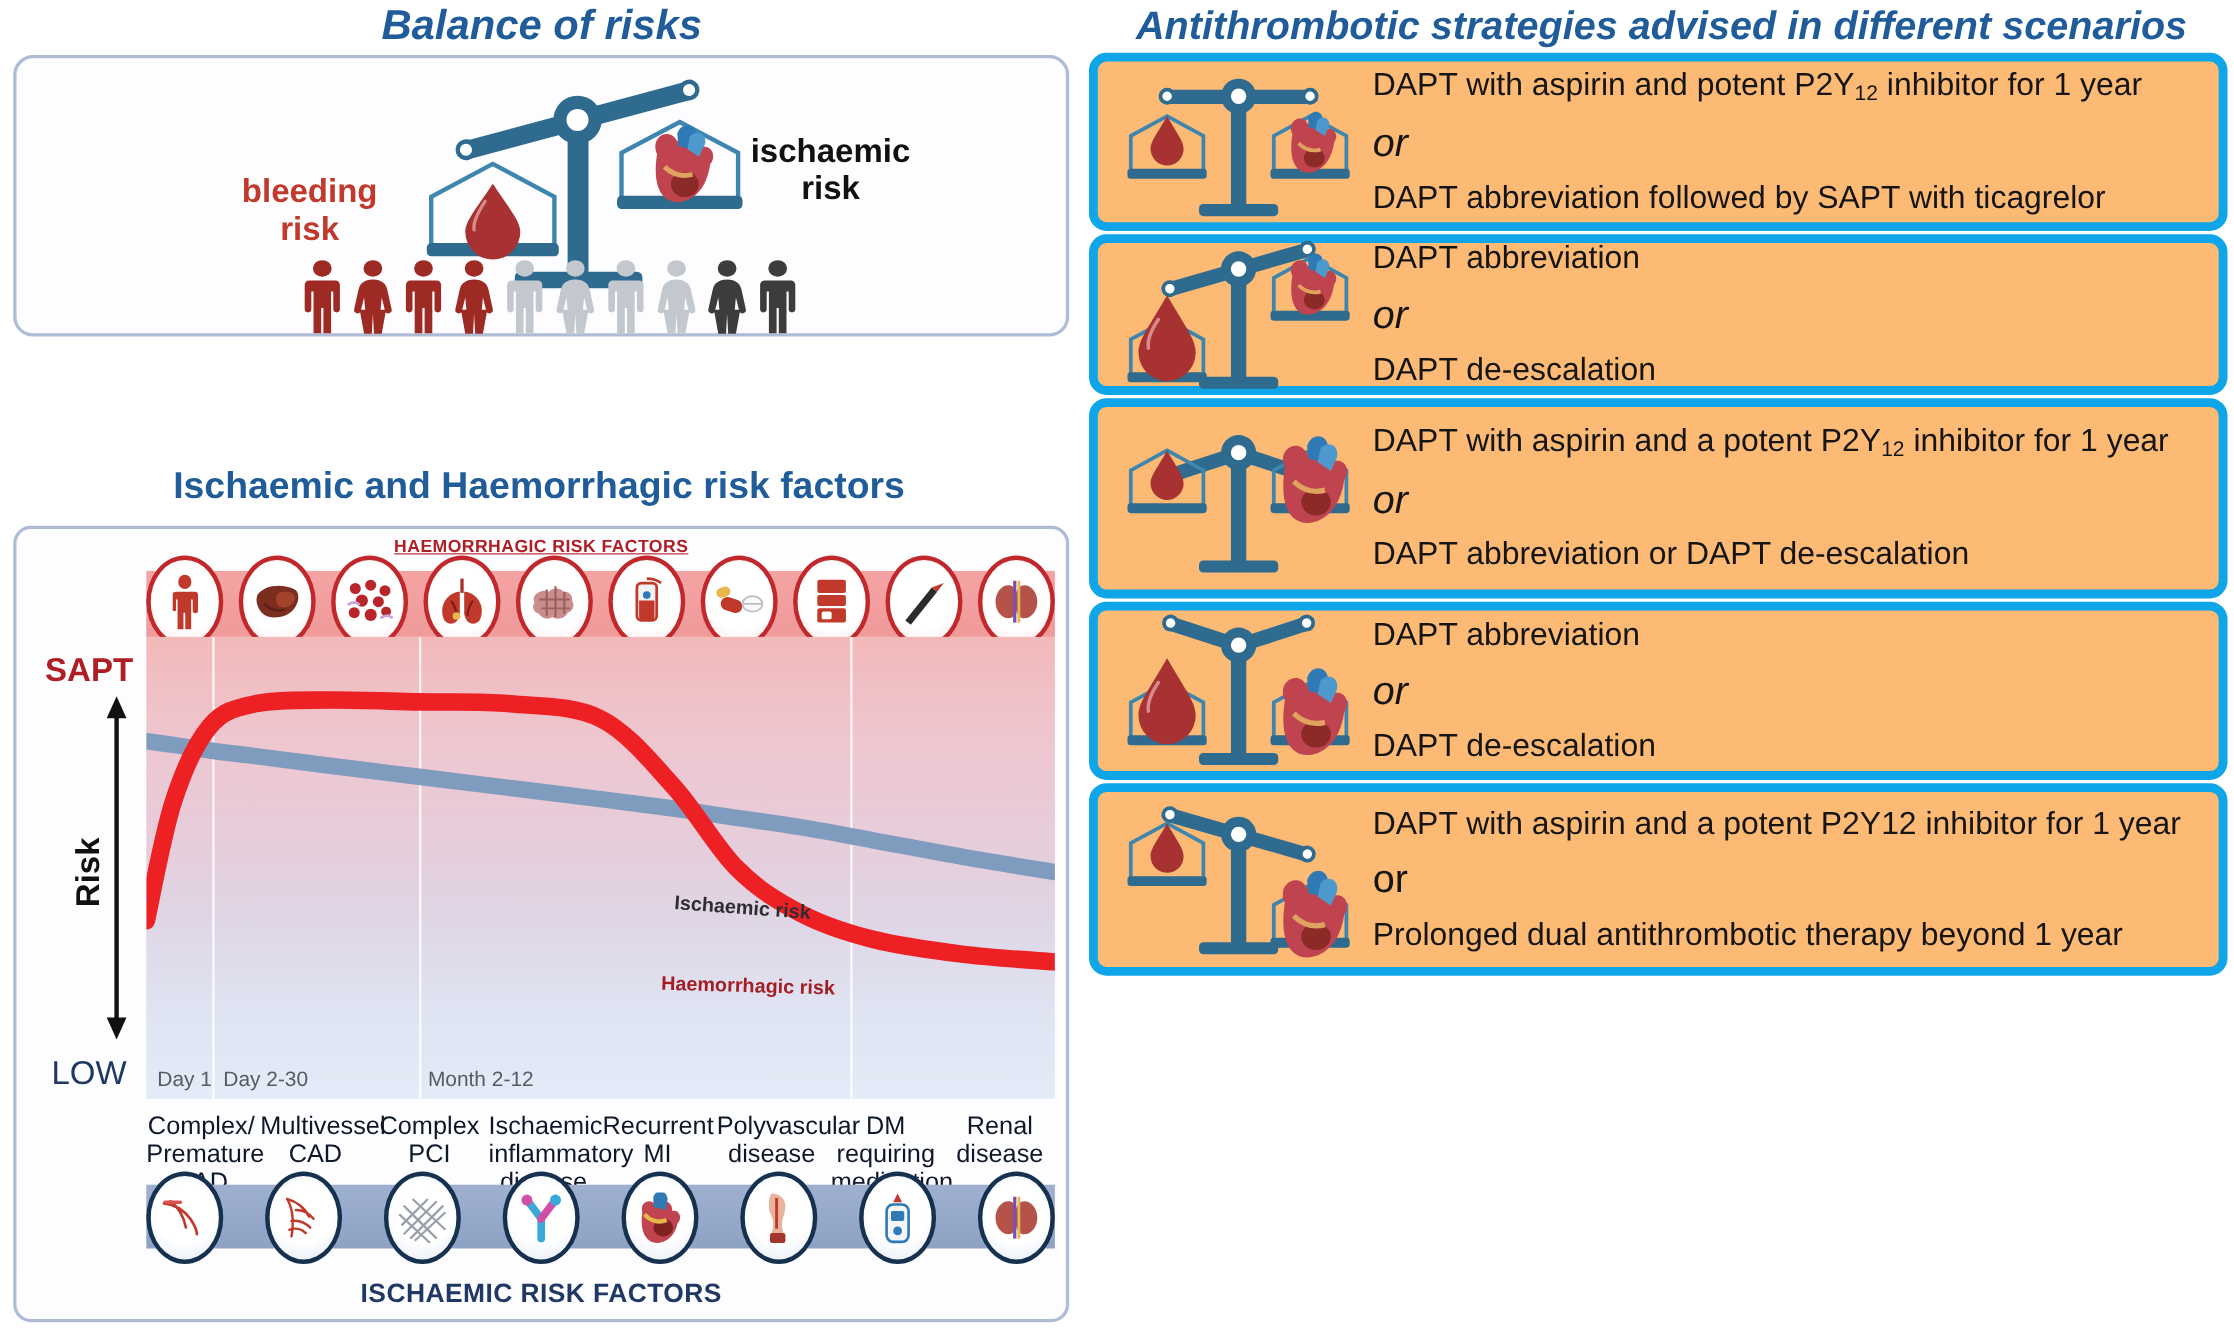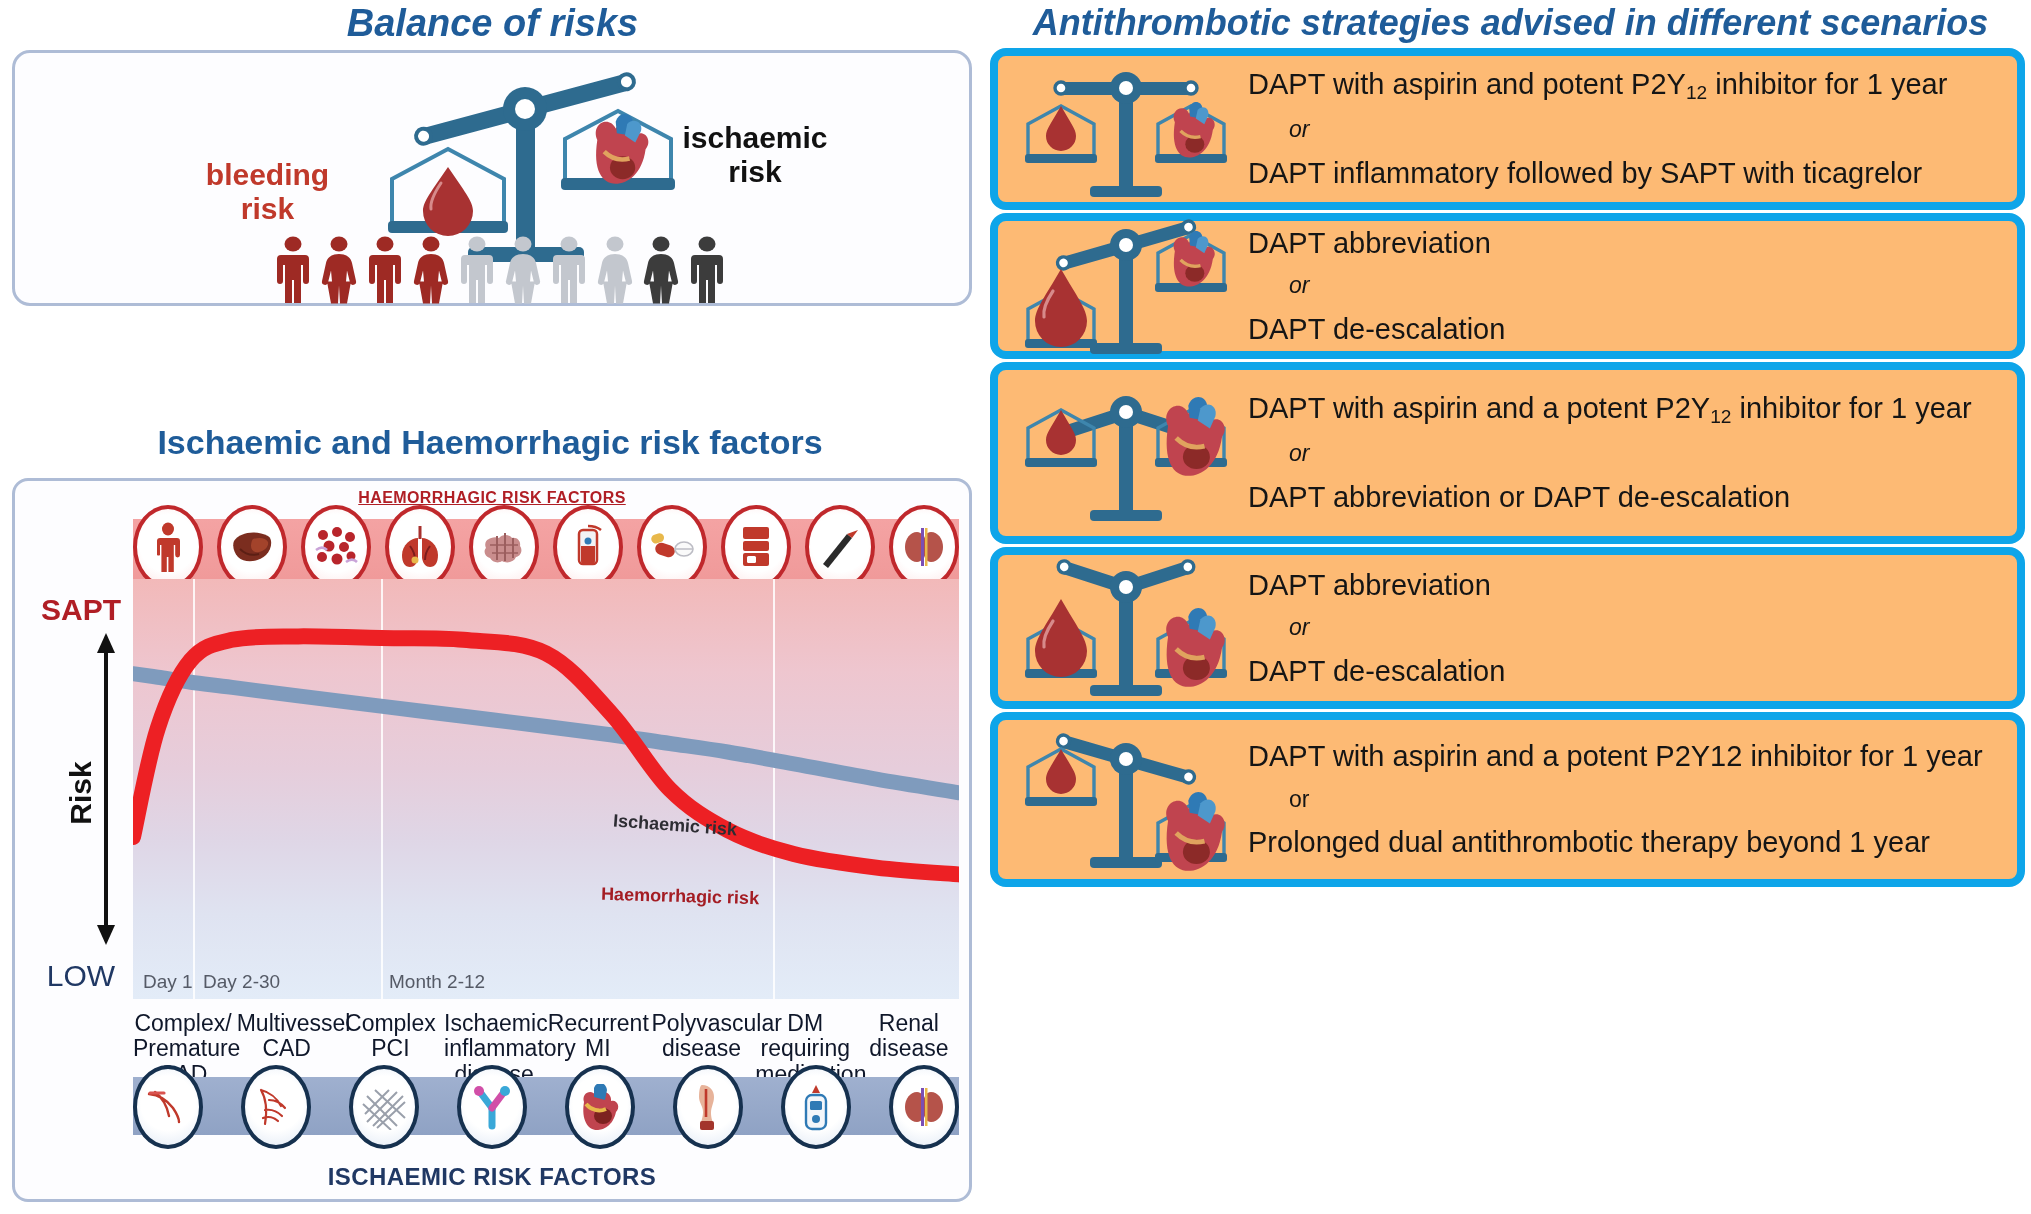--- a/index.html
+++ b/index.html
@@ -58,21 +58,21 @@
   #scn-3 { top: 362px; height: 182px; }
   #scn-4 { top: 547px; height: 162px; }
   #scn-5 { top: 712px; height: 175px; }
 
   
   .scale-wrap { position: absolute; }
 
   
   #balance-scale { left: 345px; top: 8px; width: 330px; height: 205px; }
   #lbl-bleeding {
-    position: absolute; left: 170px; top: 105px; width: 165px;
+    position: absolute; left: 184px; top: 105px; width: 165px;
     text-align: center; color: #c0392b; font-weight: bold; font-size: 30px;
     line-height: 1.12;
   }
   #lbl-ischaemic {
     position: absolute; left: 640px; top: 68px; width: 200px;
     text-align: center; color: #111111; font-weight: bold; font-size: 30px;
     line-height: 1.12;
   }
   #people-row {
     position: absolute; left: 245px; top: 182px; width: 480px; height: 70px;
@@ -180,21 +180,21 @@
 
   
   .scn-scale { position: absolute; left: 20px; top: 50%; transform: translateY(-50%); }
   .scn-text {
     position: absolute; left: 250px; top: 0; right: 16px; height: 100%;
     display: flex; flex-direction: column; justify-content: center;
     gap: 14px;
     font-size: 29px; color: #151515;
   }
   .scn-line { line-height: 1.12; white-space: nowrap; }
-  .scn-or { font-style: italic; font-size: 23px; margin-left: 41px; }
+  .scn-or { font-style: italic; font-size: 36px; }
   .scn-or.upright { font-style: normal; }
   sub { font-size: .66em; vertical-align: -.24em; }
 </style>
 </head>
 <body>
 
 <div class="page">
 
   <div class="sec-title" id="title-strategies">Antithrombotic strategies advised in different scenarios</div>
   <div class="sec-title" id="title-balance">Balance of risks</div>
@@ -530,21 +530,21 @@
       <path d="M7 -19 c5 -6 13 -2 11 6 l-4 9 l-9 -6 z" fill="#4d98cc"></path>
       <ellipse cx="4" cy="17" rx="10" ry="9" fill="#8c2a28"></ellipse>
       <path d="M-11 3 c6 6 13 8 21 6" stroke="#e0a35e" stroke-width="3.6" fill="none"></path>
     </g>
             </g>
     </g>
   </svg></div>
       <div class="scn-text">
         <div class="scn-line">DAPT with aspirin and potent P2Y<sub>12</sub> inhibitor for 1 year</div>
         <div class="scn-line scn-or">or</div>
-        <div class="scn-line">DAPT inflammatory  followed by SAPT with ticagrelor</div>
+        <div class="scn-line">DAPT abbreviation  followed by SAPT with ticagrelor</div>
       </div>
     </div>
   <div class="scenario-card" id="scn-2">
       <div class="scn-scale"><svg width="215" height="150" viewBox="0 0 215 150">
     <rect x="72" y="134" width="72" height="11" rx="4" fill="#2e6b8f"></rect>
     <rect x="101" y="40" width="14" height="98" fill="#2e6b8f"></rect>
     <g transform="rotate(-16 108 36)">
       <rect x="38" y="30" width="72" height="13" rx="6" fill="#2e6b8f"></rect>
       <circle cx="43" cy="36" r="6" fill="#fff" stroke="#2e6b8f" stroke-width="3.4"></circle>
     </g>

